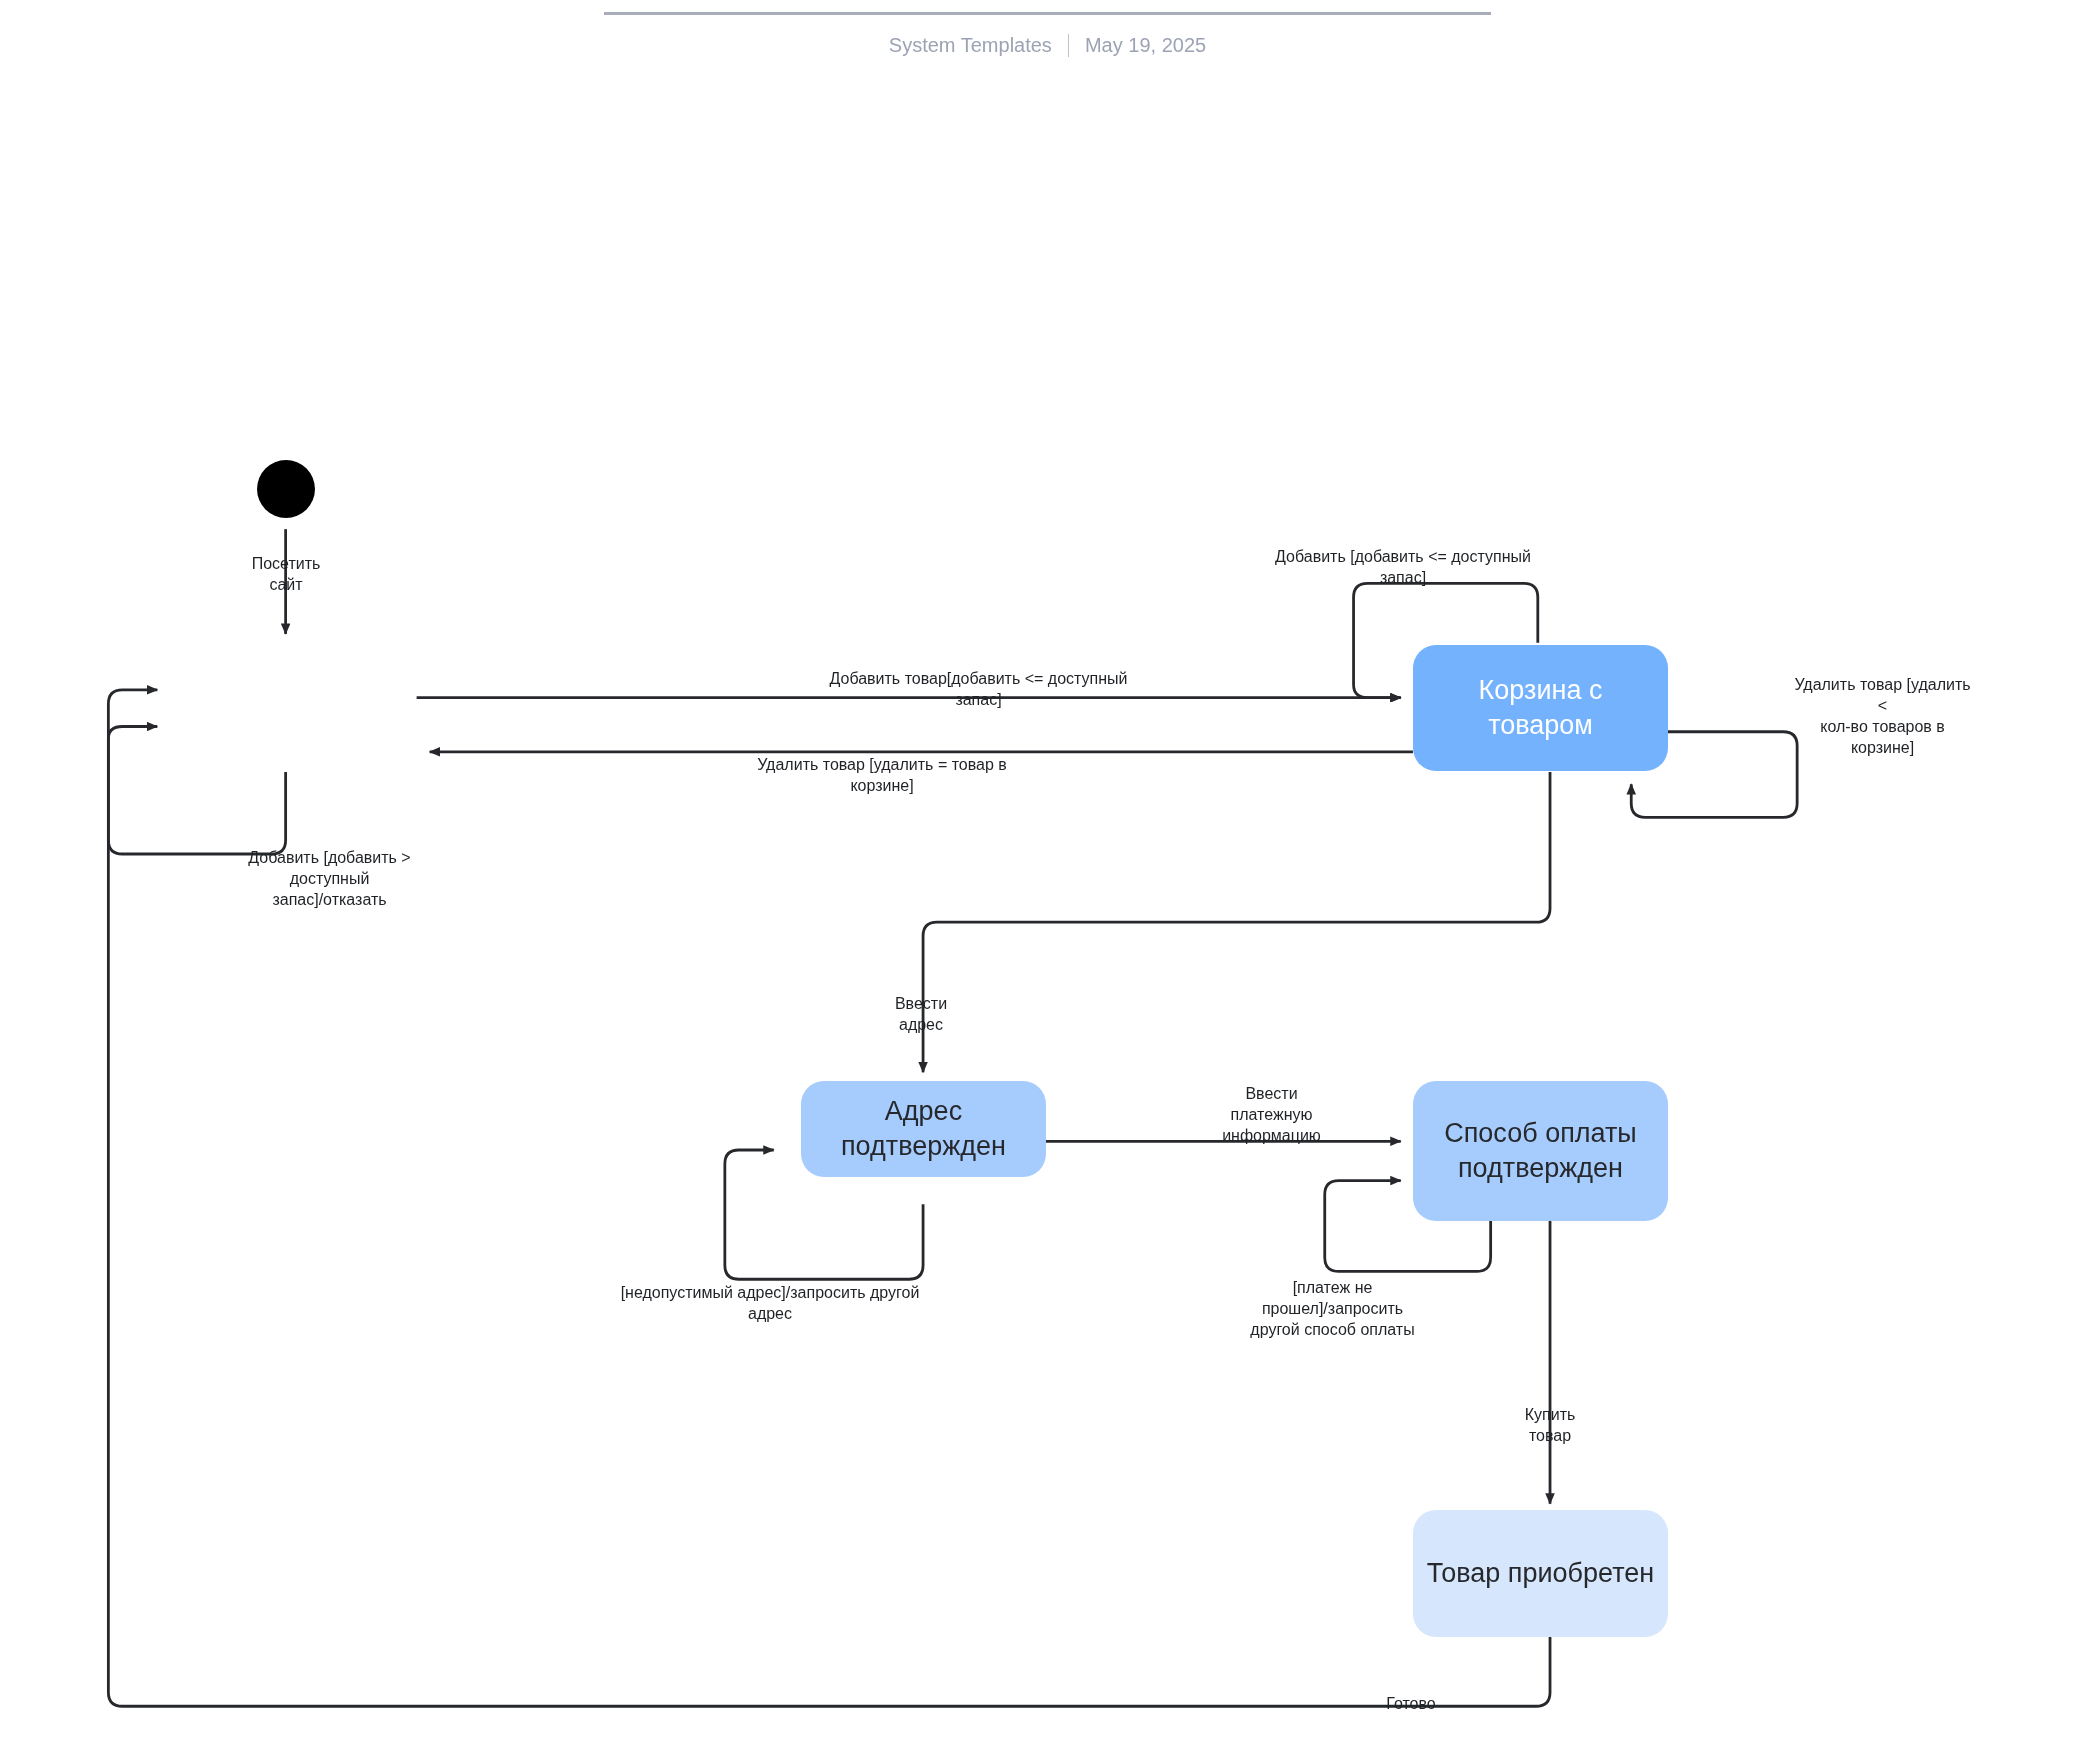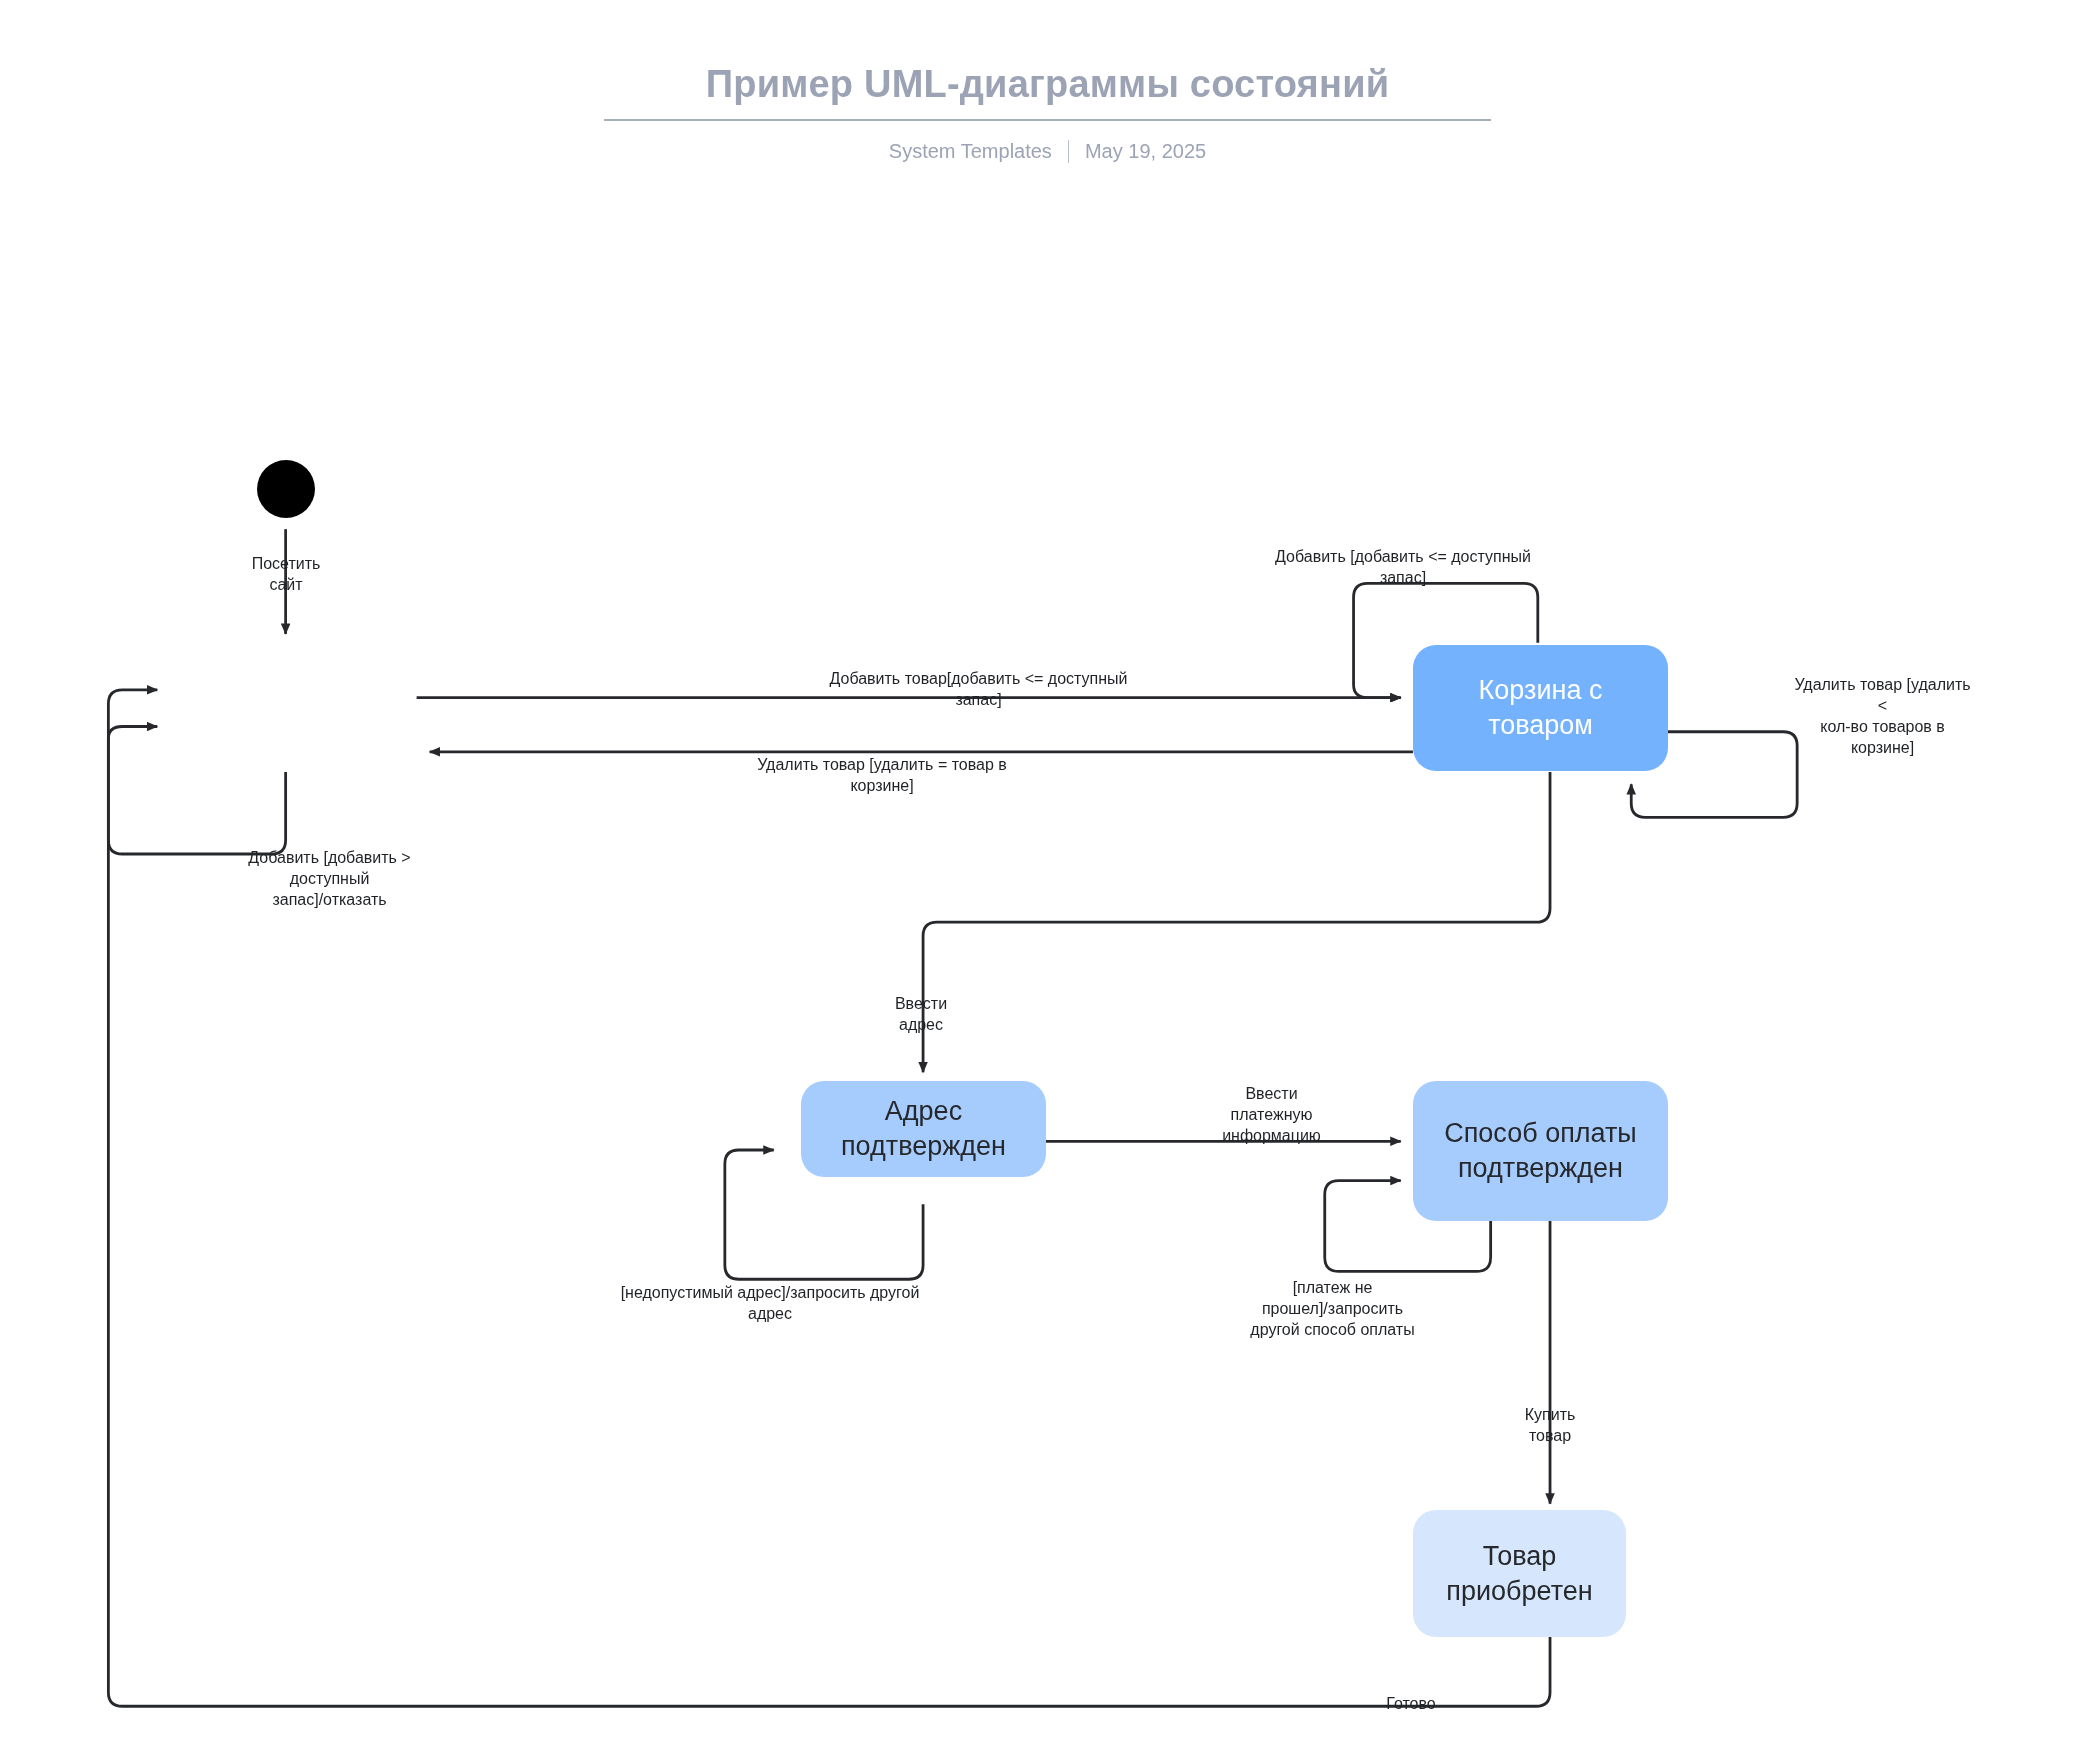--- a/index.html
+++ b/index.html
@@ -111,21 +111,20 @@
     line-height: 1.32;
     color: #1f2226;
     text-align: center;
     white-space: pre-line;
   }
 </style>
 </head>
 <body>
 
 <div id="header">
-  <h1 id="doc-title">Пример UML-диаграммы состояний</h1>
   <div id="title-rule"></div>
   <div id="subtitle">
     <span>System Templates</span>
     <span class="sep"></span>
     <span>May 19, 2025</span>
   </div>
 </div>
 
 <div id="canvas">
 
@@ -174,21 +173,21 @@
   <div class="state tier2" style="left:801px; top:1081px; width:245px; height:96px;">
     <span>Адрес
 подтвержден</span>
   </div>
 
   <div class="state tier2" style="left:1413px; top:1081px; width:255px; height:140px;">
     <span>Способ оплаты
 подтвержден</span>
   </div>
 
-  <div class="state tier3" style="left:1413px; top:1510px; width:213px; height:127px;">
+  <div class="state tier3" style="left:1413px; top:1510px; width:255px; height:127px;">
     <span>Товар
 приобретен</span>
   </div>
 
   <div class="edge-label" style="left:203px; top:553px; width:166px;">Посетить
 сайт</div>
 
   <div class="edge-label" style="left:664px; top:668px; width:629px;">Добавить товар[добавить &lt;= доступный
 запас]</div>
 

